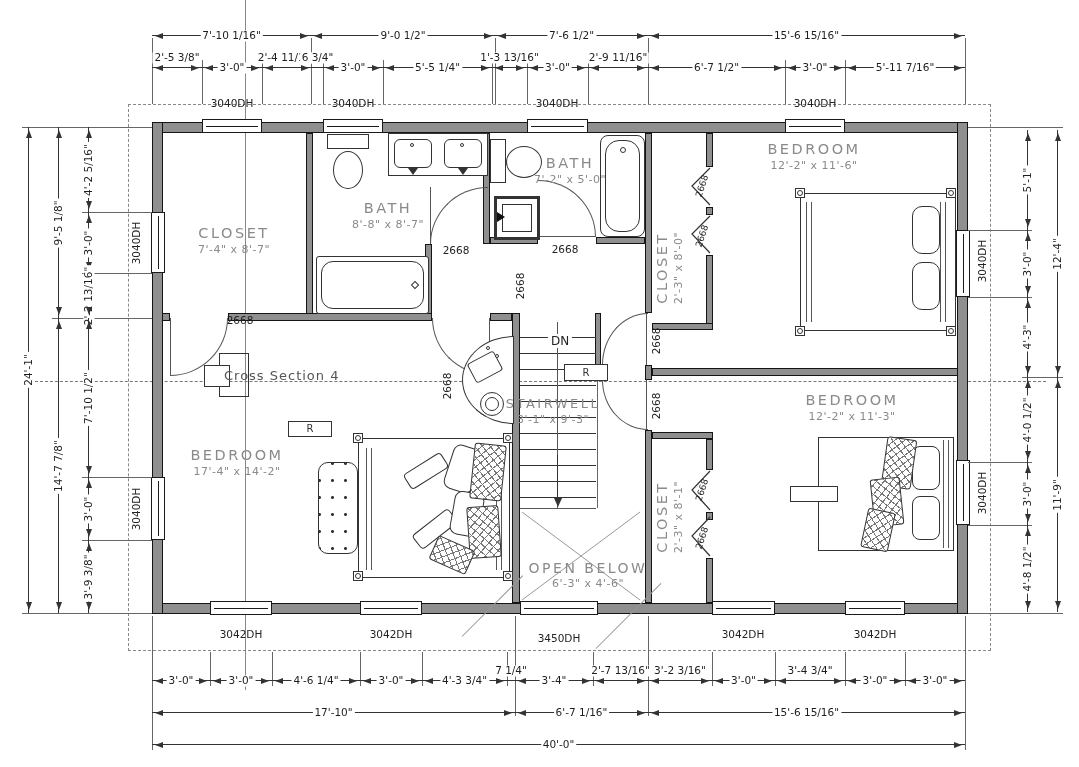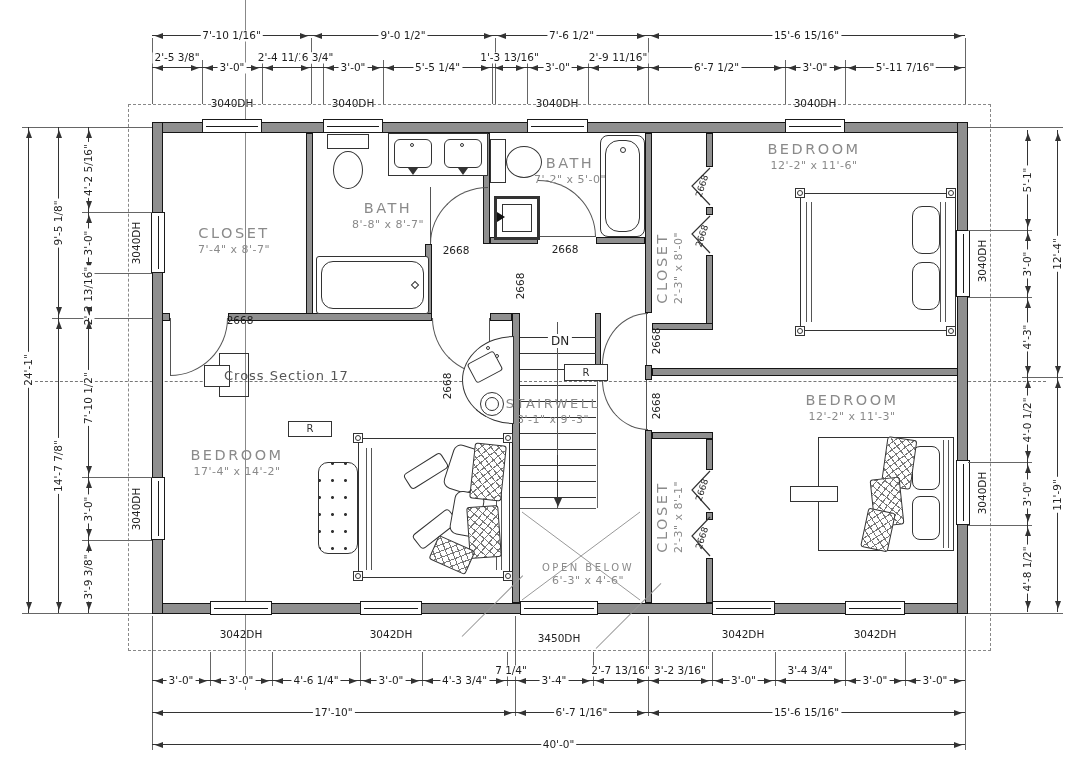--- a/index.html
+++ b/index.html
@@ -237,21 +237,21 @@
 
   <div class="fx" style="left:462px;top:336px;width:52px;height:88px;border-radius:100% 0 0 100% / 50% 0 0 50%"></div>
   <div class="fx" style="left:470px;top:356px;width:30px;height:22px;border-radius:3px;transform:rotate(-28deg)"></div>
   <div class="fx" style="left:480px;top:392px;width:24px;height:24px;border-radius:50%"></div>
   <div class="fx" style="left:485px;top:397px;width:14px;height:14px;border-radius:50%"></div>
   <div class="fx" style="left:486px;top:346px;width:4px;height:4px;border-radius:50%"></div>
   <div class="fx" style="left:495px;top:354px;width:4px;height:4px;border-radius:50%"></div>
 
   <div class="fx" style="left:219px;top:353px;width:30px;height:44px;background:transparent"></div>
   <div class="fx" style="left:204px;top:365px;width:26px;height:22px"></div>
-  <div class="cslab" style="left:224px;top:368px">Cross Section 17</div>
+  <div class="cslab" style="left:224px;top:368px">Cross Section 4</div>
   <div class="rbox" style="left:288px;top:421px;width:44px;height:16px;line-height:14px">R</div>
   <div class="rbox" style="left:564px;top:364px;width:44px;height:17px;line-height:15px">R</div>
 
   <div class="room" style="left:234px;top:241px">
     <div class="nm">CLOSET</div>
     <div class="dm">7'-4" x 8'-7"</div>
   </div>
   <div class="room" style="left:388px;top:216px">
     <div class="nm">BATH</div>
     <div class="dm">8'-8" x 8'-7"</div>
@@ -270,21 +270,21 @@
   </div>
   <div class="room" style="left:237px;top:463px">
     <div class="nm">BEDROOM</div>
     <div class="dm">17'-4" x 14'-2"</div>
   </div>
   <div class="room" style="left:553px;top:412px;color:#8a8a8a">
     <div class="nm" style="font-size:13px">STAIRWELL</div>
     <div class="dm">3'-1" x 9'-3"</div>
   </div>
   <div class="room" style="left:588px;top:575px">
-    <div class="nm" style="font-size:10px">OPEN BELOW</div>
+    <div class="nm" style="font-size:14px">OPEN BELOW</div>
     <div class="dm">6'-3" x 4'-6"</div>
   </div>
   <div class="room vert" style="left:670px;top:517px">
     <div class="nm">CLOSET</div>
     <div class="dm">2'-3" x 8'-1"</div>
   </div>
   <div class="room" style="left:852px;top:408px">
     <div class="nm">BEDROOM</div>
     <div class="dm">12'-2" x 11'-3"</div>
   </div>

